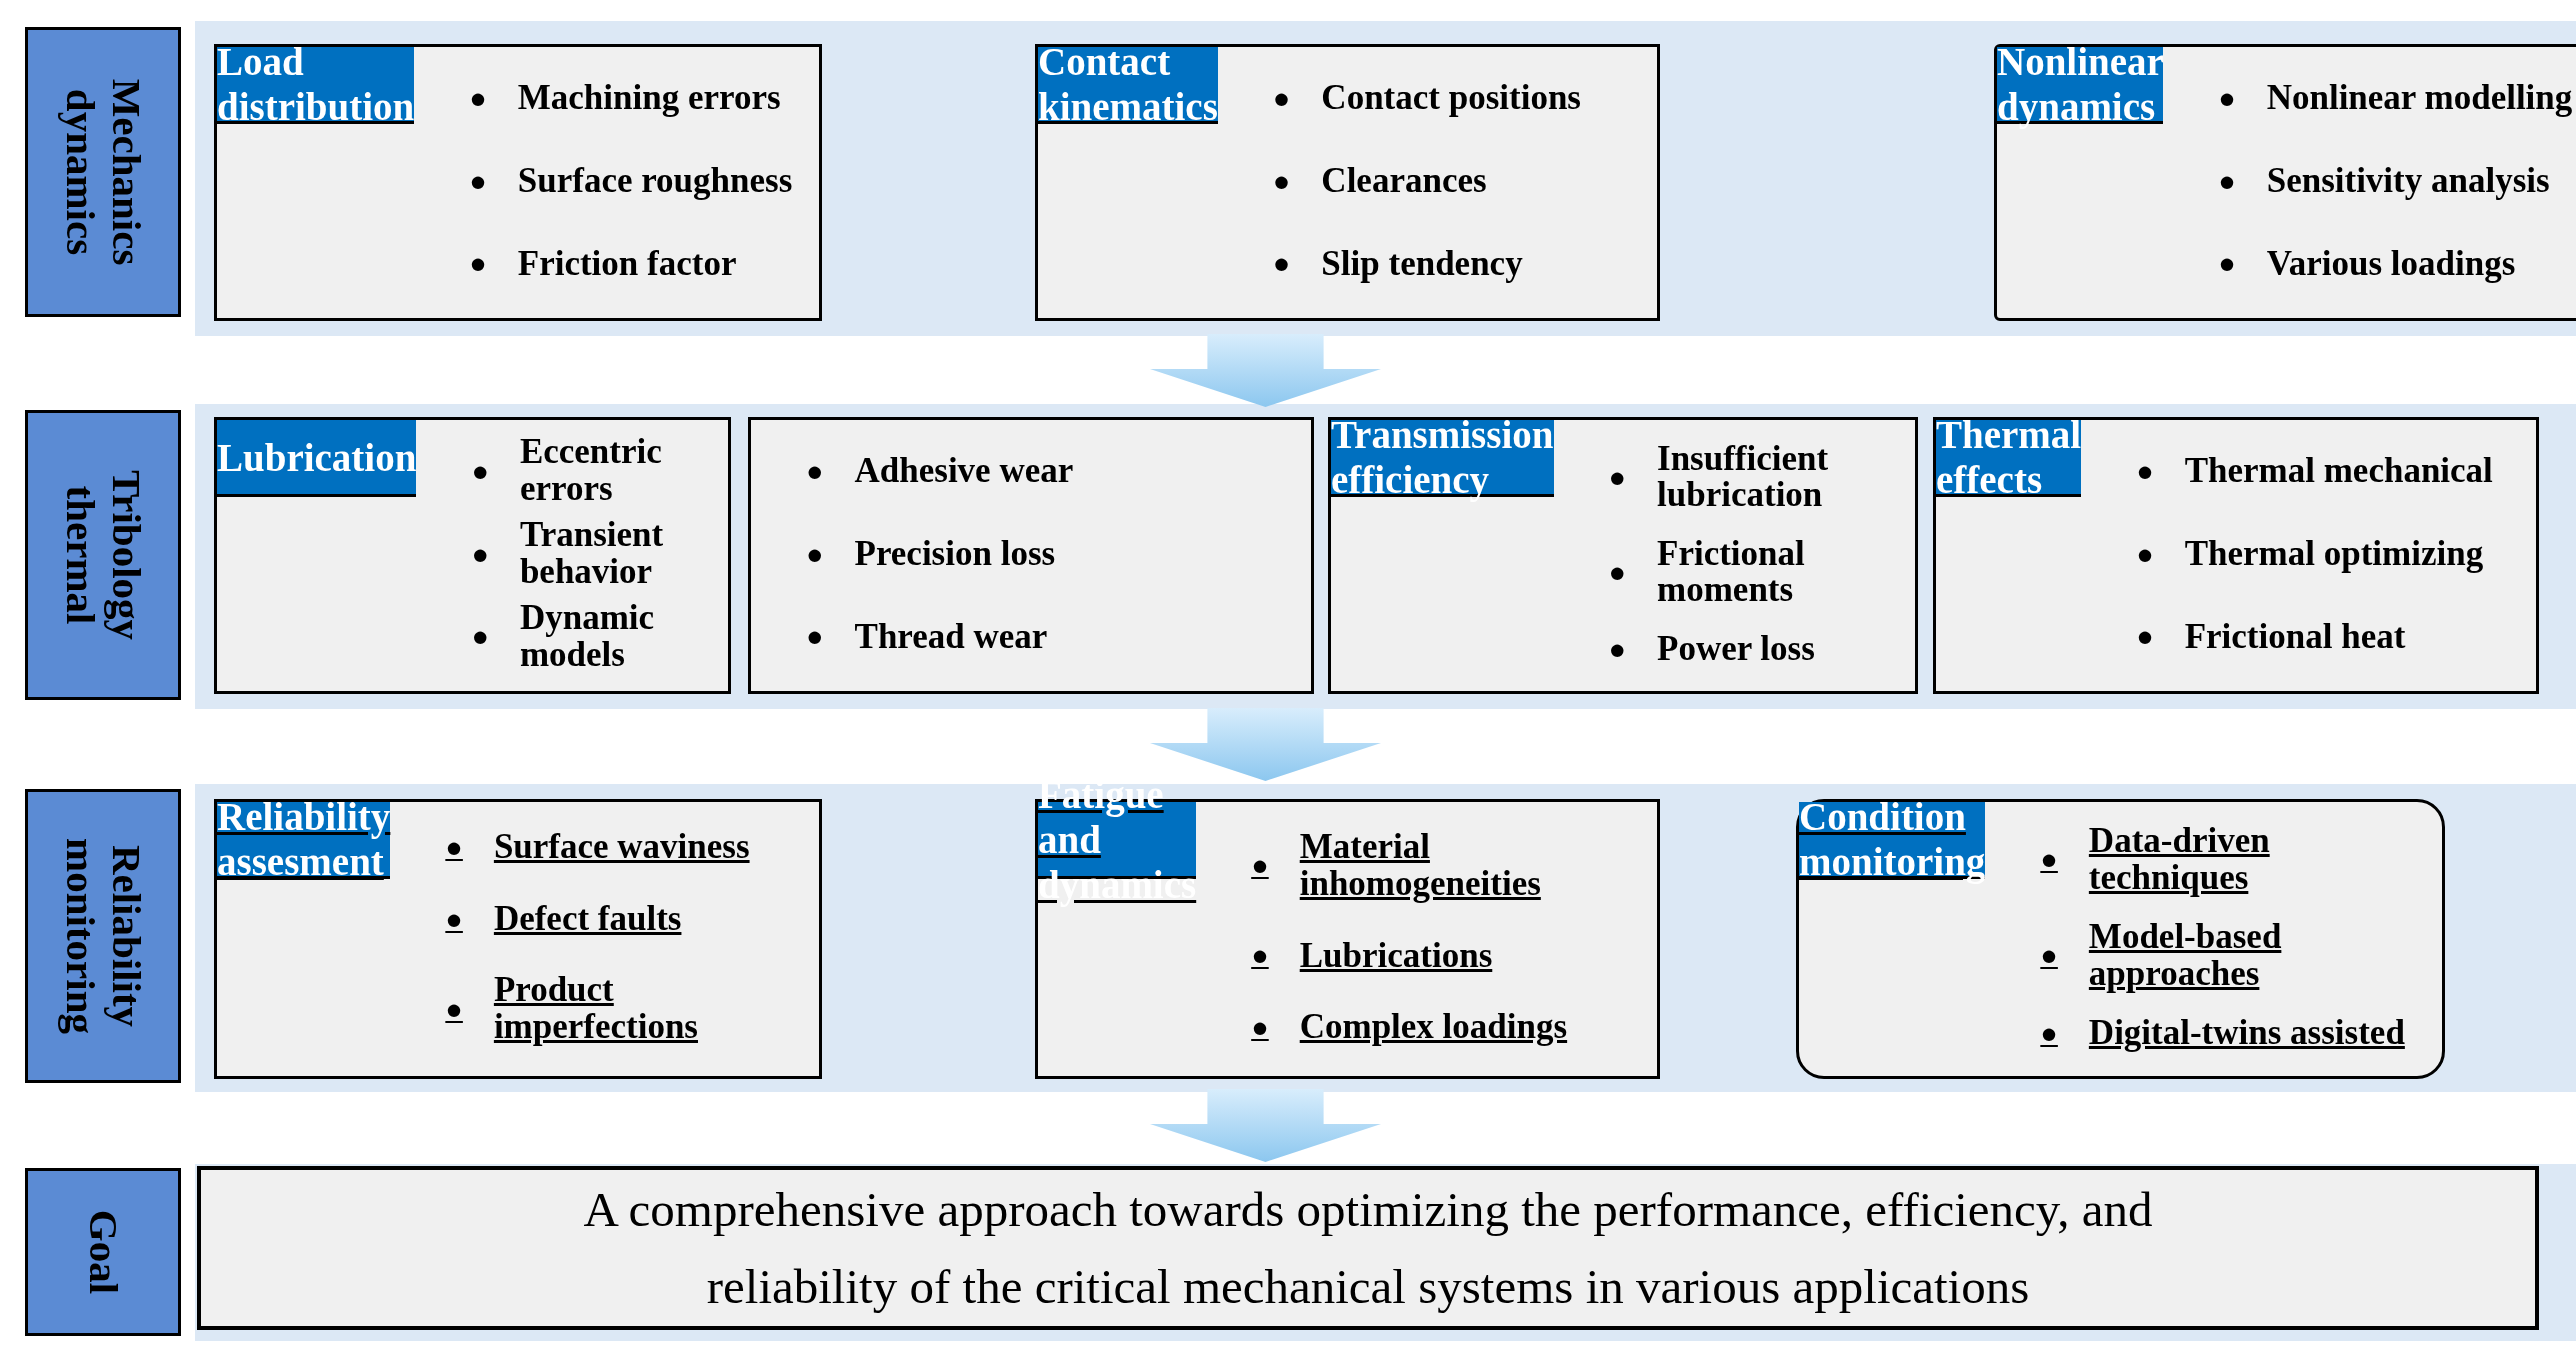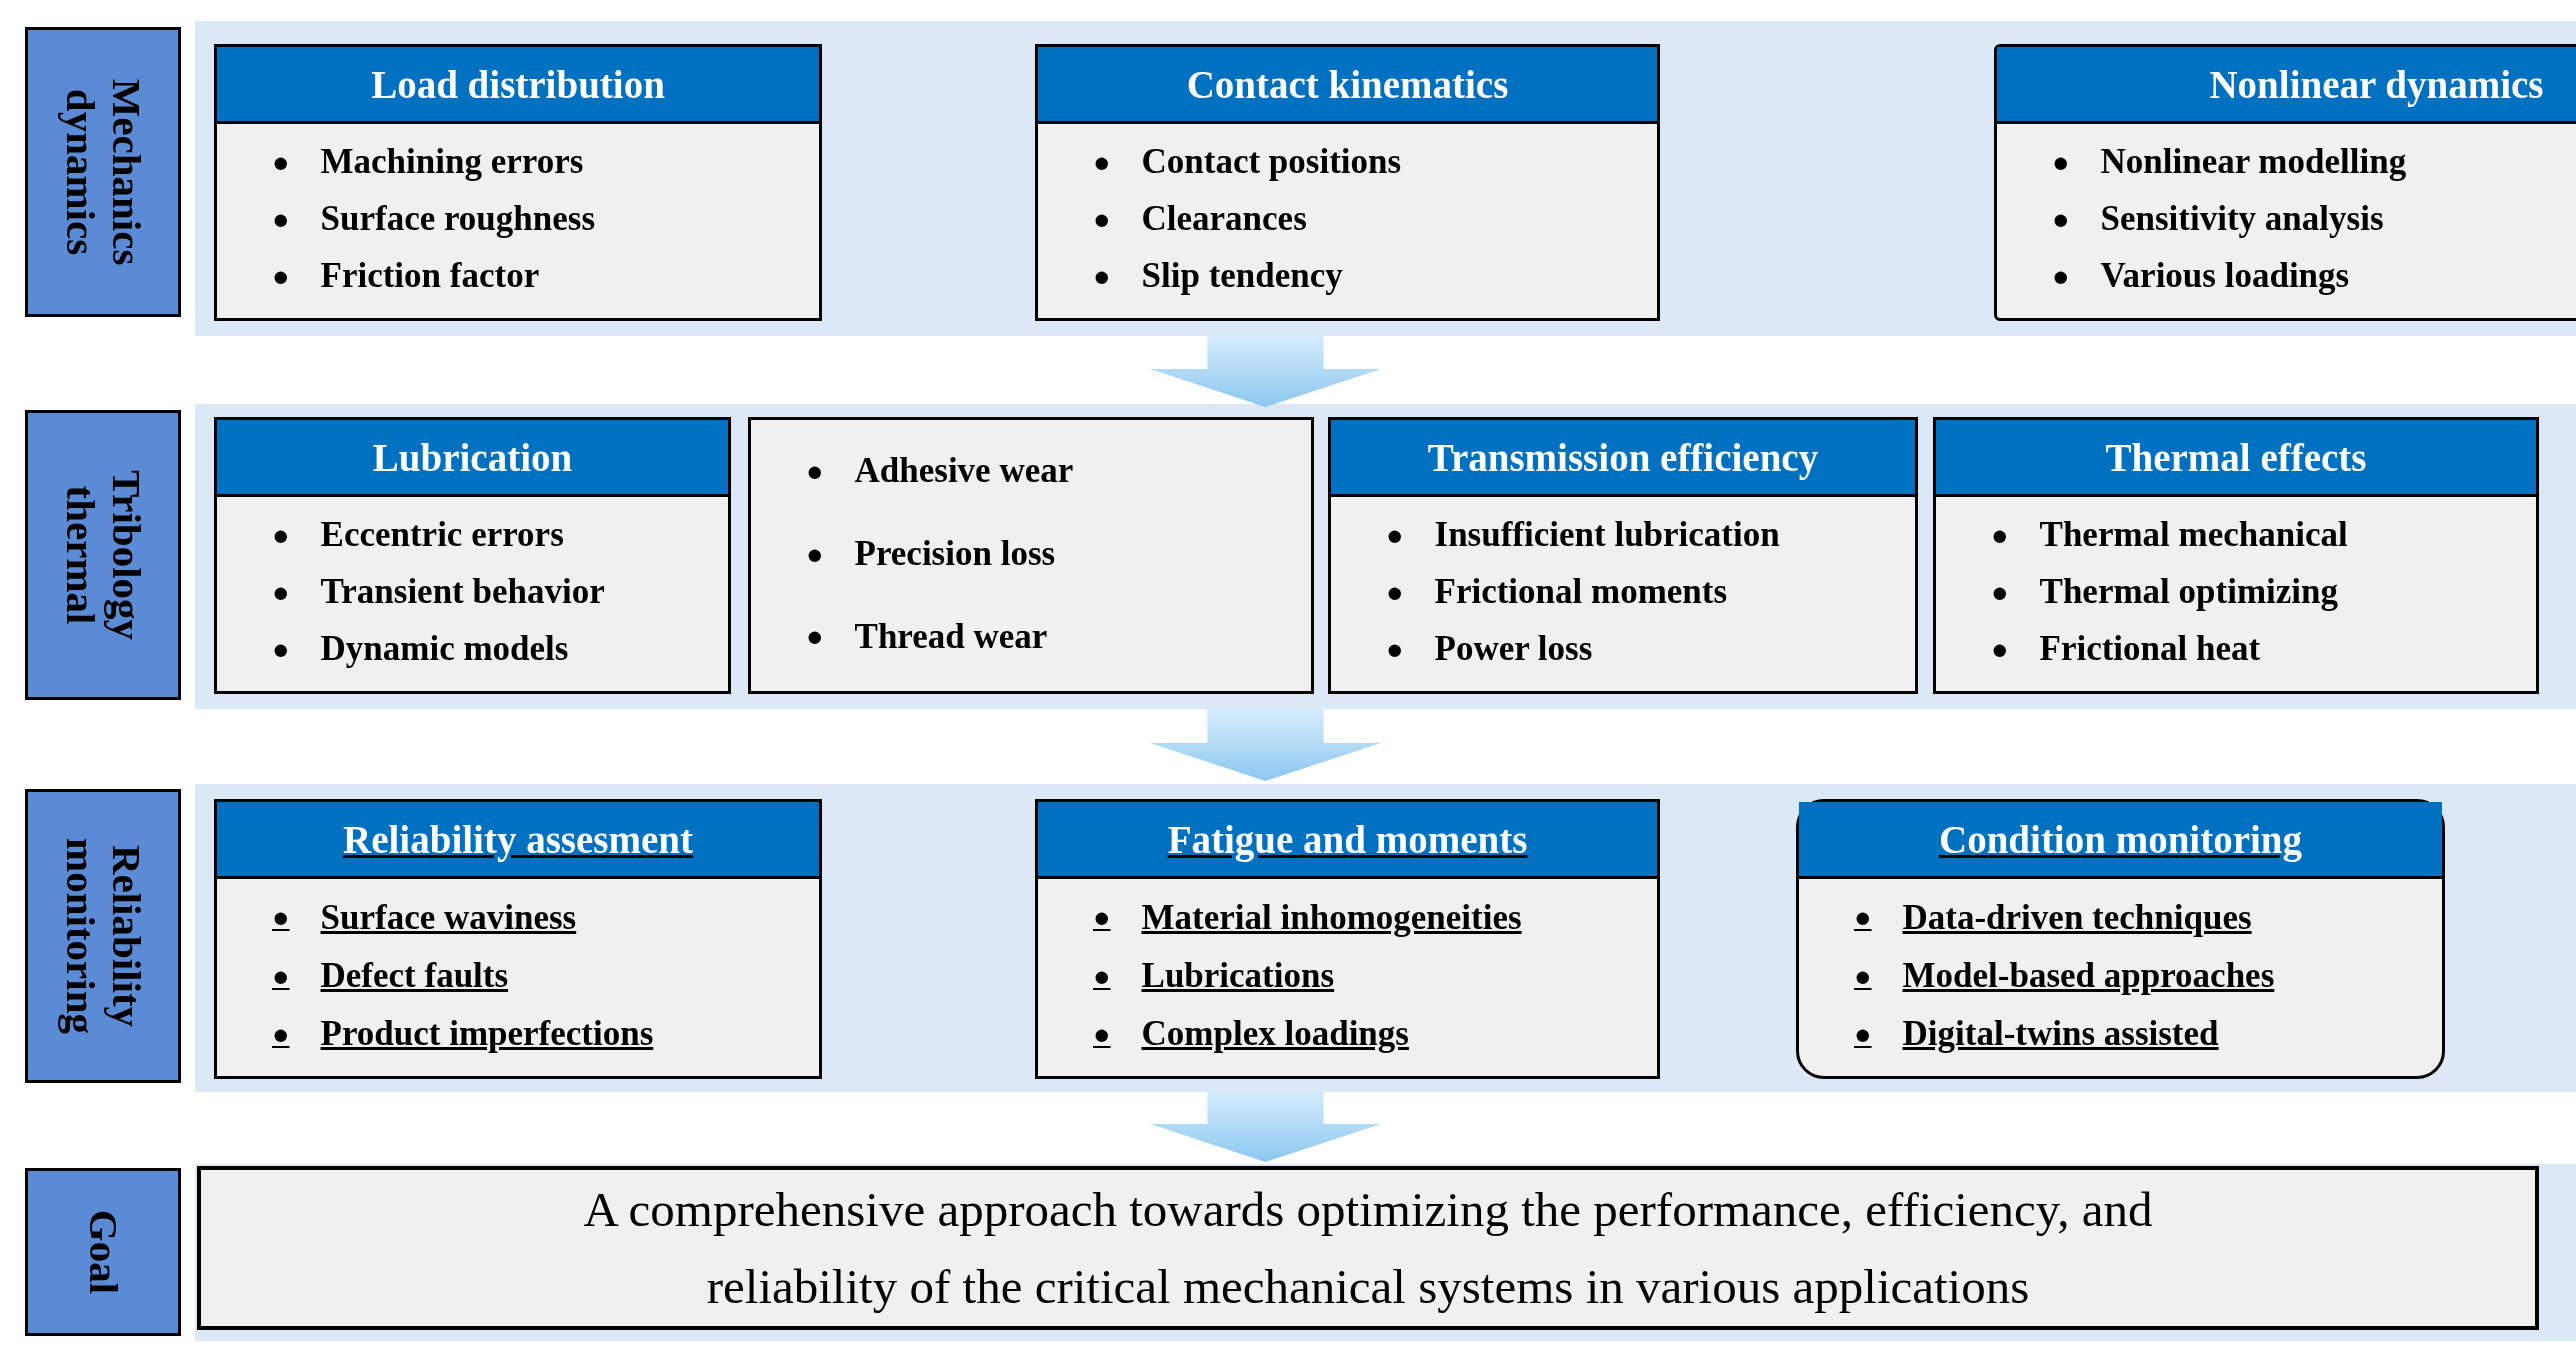--- a/index.html
+++ b/index.html
@@ -27,21 +27,21 @@
   .vlabel .rot{position:absolute;top:50%;left:50%;
           transform:translate(-50%,-50%) rotate(90deg);
           text-align:center;font-size:41px;font-weight:bold;color:#000;
           line-height:1.12;white-space:nowrap;}
   .vl1{top:27px;height:290px;}
   .vl2{top:410px;height:290px;}
   .vl3{top:789px;height:294px;}
   .vl4{top:1168px;height:168px;}
 
   .box{position:absolute;border:3.5px solid var(--border-black);background:var(--box-gray);
-       display:flex;flex-direction:column;z-index:1;}
+       display:flex;z-index:1;}
   .box-header{height:77px;flex:0 0 77px;background:var(--header-blue);
        border-bottom:3.5px solid var(--border-black);
        display:flex;align-items:center;justify-content:center;
        color:#ffffff;font-size:39px;font-weight:bold;}
   .box-items{flex:1;list-style:none;display:flex;flex-direction:column;
        justify-content:space-around;padding:9.8px 14px 12.6px 55px;}
   .box-items li{display:flex;align-items:center;gap:31px;
        font-size:35px;font-weight:bold;color:#000;line-height:1.05;}
   .bullet{font-size:29px;line-height:1;flex:0 0 auto;}
 
@@ -239,21 +239,21 @@
           <span>Defect faults</span>
         </li>
       <li>
           <span class="bullet">●</span>
           <span>Product imperfections</span>
         </li>
     </ul>
   </div>
   <div class="box r3" style="left:1035px;width:625px;">
     <div class="box-header">
-      <span>Fatigue and moments</span>
+      <span>Fatigue and dynamics</span>
     </div>
     <ul class="box-items">
       <li>
           <span class="bullet">●</span>
           <span>Material inhomogeneities</span>
         </li>
       <li>
           <span class="bullet">●</span>
           <span>Lubrications</span>
         </li>

